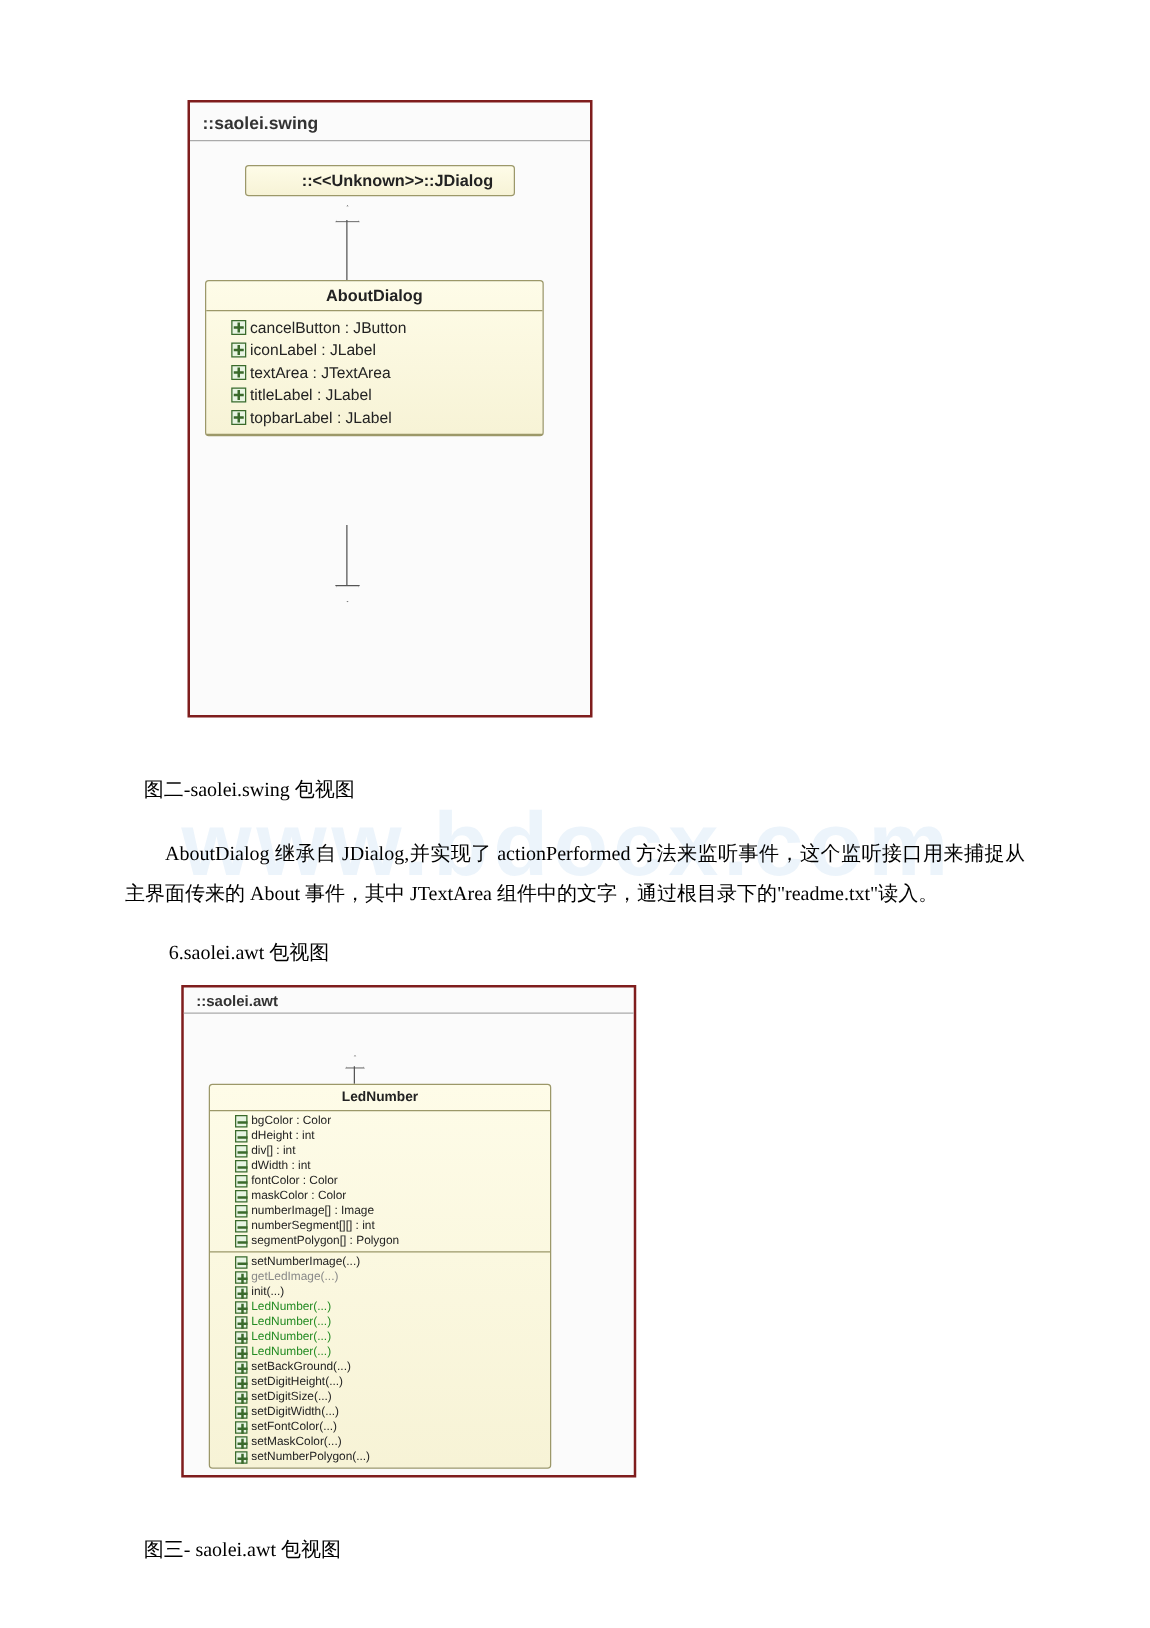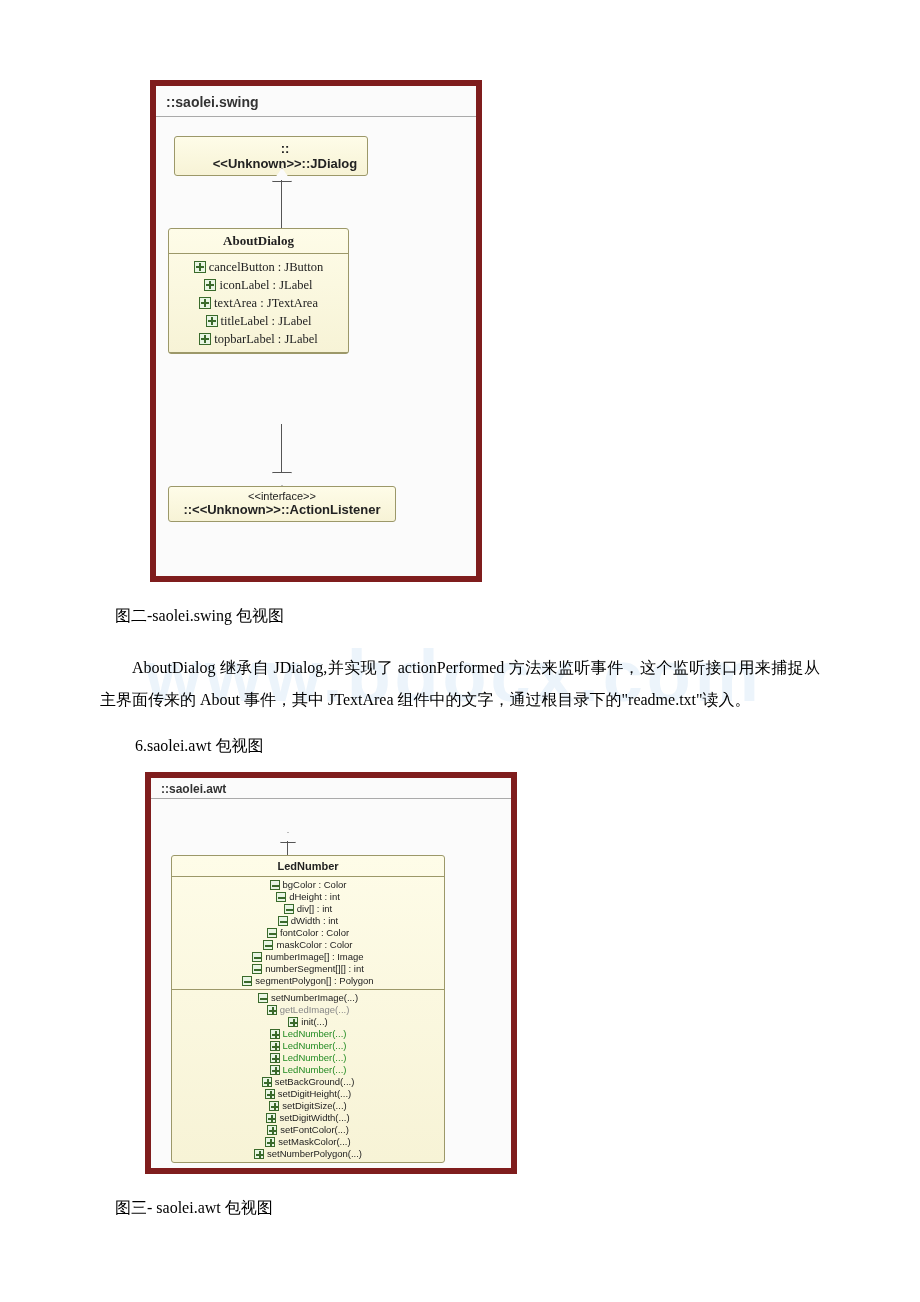--- a/index.html
+++ b/index.html
@@ -6,24 +6,24 @@
     font-family: "SimSun", "宋体", serif;
     font-size: 16px;
     background: #fff;
     margin: 0;
     padding: 80px 100px 80px 100px;
     width: 920px;
     box-sizing: border-box;
     color: #000;
   }
   .diagram-container {
-    border: 6px solid #7f1d1d;
+    border: 2px solid #7f1d1d;
     background: #fbfbfb;
     margin-left: 50px;
-    margin-bottom: 24px;
+    margin-bottom: 48px;
     position: relative;
   }
   .diagram1 {
     width: 320px;
     height: 490px;
   }
   .diagram2 {
     width: 360px;
     height: 390px;
     margin-left: 45px;
@@ -61,21 +61,20 @@
   }
   .uml-divider {
     border-top: 1px solid #9c9869;
   }
   .uml-row {
     display: flex;
     align-items: center;
     gap: 3px;
     padding: 0 20px;
     white-space: nowrap;
-    justify-content: center;
   }
   .d1 .uml-row { font-size: 12.5px; line-height: 18px; }
   .d2 .uml-row { font-size: 9.5px; line-height: 12px; }
   .d1 .uml-title { font-size: 13px; }
   .d2 .uml-title { font-size: 11px; }
 
   .vis-icon {
     display: inline-block;
     width: 10px; height: 10px;
     border: 1px solid #3a6a2b;
@@ -133,28 +132,28 @@
 </style>
 </head>
 <body>
 
 <div class="watermark">www.bdocx.com</div>
 
 <div class="diagram-container d1 diagram1">
   <div class="pkg-label">::saolei.swing</div>
   <div class="pkg-underline"></div>
 
-  <div class="uml-box" style="left:18px; top:50px; width:194px;padding-left:28px;">
+  <div class="uml-box" style="left:44px; top:50px; width:216px;padding-left:28px;">
     <div class="uml-title">::&lt;&lt;Unknown&gt;&gt;::JDialog</div>
   </div>
 
   <div class="arrow-tri" style="position:absolute; left:116px; top:82px;"></div>
   <div style="position:absolute; left:124.5px; top:94px; width:1px; height:48px; background:#555;"></div>
 
-  <div class="uml-box" style="left:12px; top:142px; width:181px;font-family:Liberation Serif, serif;">
+  <div class="uml-box" style="left:12px; top:142px; width:271px;">
     <div class="uml-title">AboutDialog</div>
     <div class="uml-divider"></div>
     <div id="d1-fields" style="padding:4px 0;">
         <div class="uml-row">
           <span class="vis-icon plus"></span>
           <span>cancelButton : JButton</span>
         </div>
         <div class="uml-row">
           <span class="vis-icon plus"></span>
           <span>iconLabel : JLabel</span>
@@ -171,24 +170,20 @@
           <span class="vis-icon plus"></span>
           <span>topbarLabel : JLabel</span>
         </div>
       </div>
     <div class="uml-divider"></div>
   </div>
 
   <div style="position:absolute; left:124.5px; top:338px; width:1px; height:48px; background:#555;"></div>
   <div class="arrow-tri down" style="position:absolute; left:116px; top:386px;"></div>
 
-  <div class="uml-box" style="left:12px; top:400px; width:228px;">
-    <div style="text-align:center; font-size:11px; padding-top:3px;">&lt;&lt;interface&gt;&gt;</div>
-    <div class="uml-title" style="padding-top:0;">::&lt;&lt;Unknown&gt;&gt;::ActionListener</div>
-  </div>
 </div>
 
 <div class="caption">图二-saolei.swing 包视图</div>
 
 <p class="para">AboutDialog 继承自 JDialog,并实现了 actionPerformed 方法来监听事件，这个监听接口用来捕捉从主界面传来的 About 事件，其中 JTextArea 组件中的文字，通过根目录下的"readme.txt"读入。</p>
 
 <div class="section-head">6.saolei.awt 包视图</div>
 
 <div class="diagram-container d2 diagram2">
   <div class="pkg-label">::saolei.awt</div>

